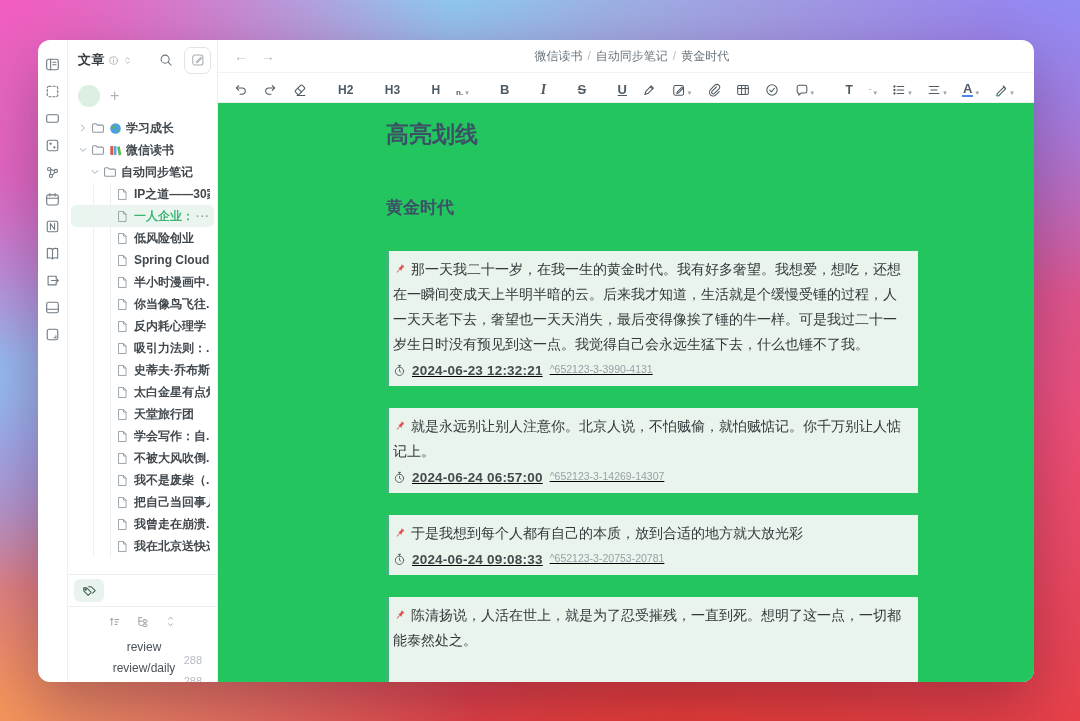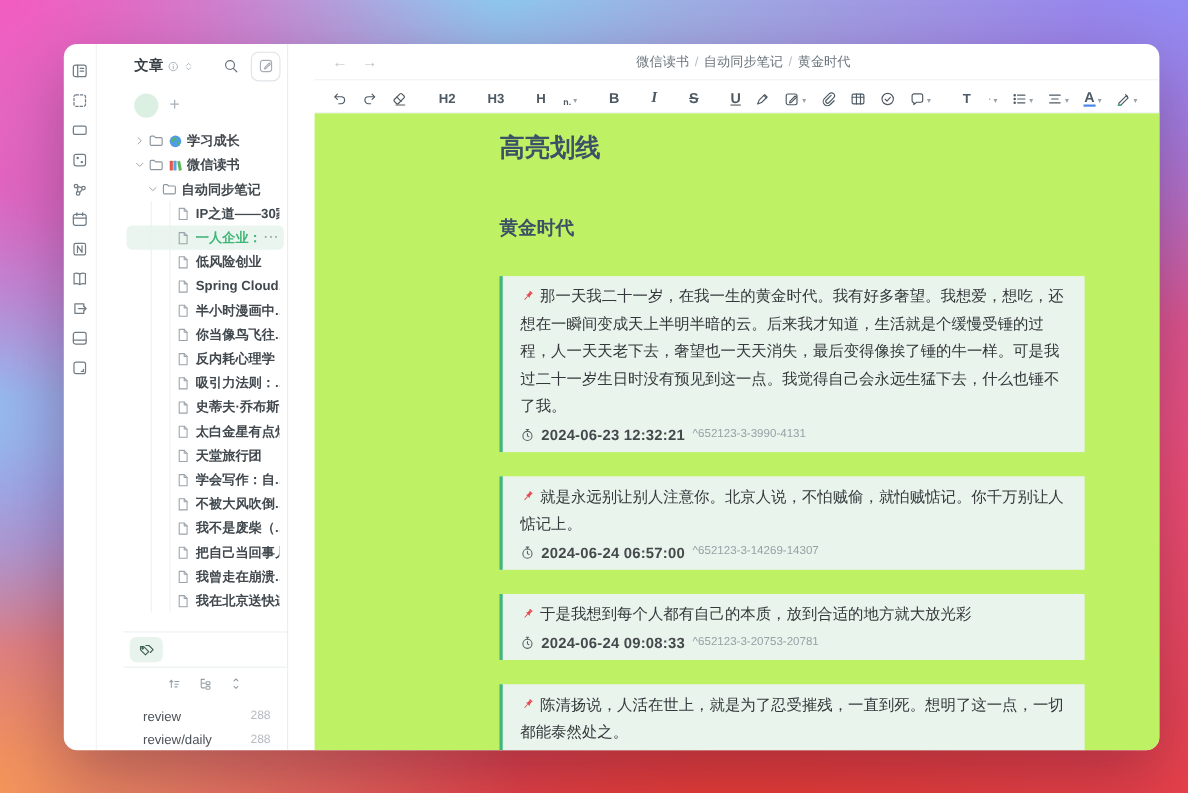--- a/index.html
+++ b/index.html
@@ -12,22 +12,22 @@
     background:
       radial-gradient(42% 50% at 0% 0%, #f25cc0 0%, rgba(242,92,192,0) 100%),
       radial-gradient(55% 42% at 38% -6%, #82d8f7 0%, rgba(130,216,247,0) 100%),
       radial-gradient(45% 45% at 100% -4%, #8d8ef6 0%, rgba(141,142,246,0) 100%),
       radial-gradient(38% 30% at -6% 52%, #8ec8f5 0%, rgba(142,200,245,0) 100%),
       radial-gradient(48% 40% at -4% 100%, #f79a56 0%, rgba(247,154,86,0) 100%),
       radial-gradient(75% 62% at 62% 108%, #ea3a2d 0%, rgba(234,58,45,0) 100%),
       radial-gradient(55% 55% at 104% 62%, #ef4f7a 0%, rgba(239,79,122,0) 100%),
       linear-gradient(160deg, #dd6cb6 0%, #b66bd0 45%, #e0445c 100%);
   }
-  .window{position:absolute;left:58px;top:40px;width:996px;height:642px;background:#fff;
-    border-radius:12px;box-shadow:0 22px 60px rgba(40,10,40,.30);display:flex;overflow:hidden;gap:24px;}
+  .window{position:absolute;left:38px;top:40px;width:996px;height:642px;background:#fff;
+    border-radius:12px;box-shadow:0 22px 60px rgba(40,10,40,.30);display:flex;overflow:hidden;}
   
   .dock{width:30px;flex:0 0 30px;border-right:1px solid #eef0f2;display:flex;flex-direction:column;
     align-items:center;padding-top:17px;gap:12px;}
   .dock .ico{width:15px;height:15px;color:#717c85;cursor:pointer;}
   
   .sidebar{width:150px;flex:0 0 150px;border-right:1px solid #e9ecee;display:flex;flex-direction:column;}
   .sb-header{height:40px;display:flex;align-items:center;padding:0 6px 0 10px;gap:3px;}
   .sb-title{font-size:13px;font-weight:700;color:#383f45;letter-spacing:.5px;}
   .sb-header .ico{color:#a6aeb5;}
   .ico{display:inline-flex;}
@@ -54,21 +54,21 @@
   .tguide{width:0;border-left:1px solid #edf0f2;height:22px;margin-left:16px;flex:0 0 1px;}
   .tguide.t2{margin-left:16px;}
   .tag-btn-row{border-top:1px solid var(--line);border-bottom:1px solid var(--line);
     padding:4px 6px;display:flex;}
   .tag-btn{width:30px;height:23px;border-radius:6px;background:#e9f3ee;display:flex;align-items:center;
     justify-content:center;color:#3f6152;cursor:pointer;}
   .sort-row{display:flex;align-items:center;justify-content:center;gap:15px;padding:8px 0 6px;}
   .sort-row .ico{width:13px;height:13px;color:#959ea6;cursor:pointer;}
   .tag-list{padding:6px 0 0;}
   .tag-row{display:flex;align-items:center;height:21px;padding:0 15px 0 18px;font-size:12px;
-    color:#4b5258;cursor:pointer;}
+    color:#4b5258;cursor:pointer;flex-direction:column;}
   .tag-count{margin-left:auto;color:#b6bcc2;font-size:11px;}
   
   .editor{flex:1;display:flex;flex-direction:column;min-width:0;}
   .nav-bar{height:33px;flex:0 0 33px;position:relative;display:flex;align-items:center;
     padding-left:16px;gap:13px;border-bottom:1px solid #f0f2f3;}
   .nav-arrow{color:#b8bfc5;font-size:14px;cursor:pointer;line-height:1;}
   .breadcrumb{position:absolute;left:50%;top:0;height:100%;display:flex;align-items:center;
     transform:translateX(-47%);font-size:12px;color:#6b757d;white-space:nowrap;}
   .breadcrumb .sep{color:#b7bfc6;margin:0 5px;}
   .breadcrumb .seg{cursor:pointer;}
@@ -78,30 +78,30 @@
   .tb .ico{width:14px;height:14px;color:#4e5a63;}
   .tb-text{font-size:12px;font-weight:600;line-height:14px;padding-left:16px;}
   .tb-b{font-size:13px;font-weight:800;}
   .tb-i{font-style:italic;font-family:"Liberation Serif","DejaVu Serif",serif;font-size:14px;font-weight:600;}
   .tb-s{text-decoration:line-through;font-size:13px;}
   .tb-u{text-decoration:underline;font-size:13px;}
   .tb-a{border-bottom:2.5px solid var(--blue);padding:0 1px 0px;font-size:13px;font-weight:700;line-height:12px;}
   .caret{font-size:7px;color:#97a1a8;margin-left:2px;line-height:9px;}
   .sub{font-size:8px;line-height:9px;}
   
-  .content{flex:1;overflow:hidden;background:#bef264;}
+  .content{flex:1;overflow:hidden;background:#22c55e;}
   .doc{width:532px;margin-left:168px;padding-top:16px;}
   .doc h1{font-size:23px;line-height:31px;color:var(--heading);font-weight:700;}
   .doc h2{font-size:17px;line-height:23px;color:var(--heading);font-weight:700;margin-top:46px;}
   .quote{margin-top:22px;background:var(--quote-bg);border-left:3px solid #42b57c;
-    padding:6px 14px 6px 16px;cursor:default;}
+    padding:6px 14px 6px 4px;cursor:default;}
   .quote.first{margin-top:32px;}
   .q-text{font-size:14px;line-height:25px;color:var(--ink);}
   .q-text .pin{width:13px;height:13px;display:inline-block;vertical-align:-2px;margin-right:5px;}
-  .q-meta{display:flex;align-items:center;margin-top:3px;height:20px;}
+  .q-meta{display:flex;align-items:center;margin-top:3px;height:20px;text-decoration:underline;}
   .q-meta .clk{width:13px;height:13px;color:#5a6268;margin-right:6px;flex:0 0 13px;}
   .q-time{font-size:13.5px;font-weight:600;color:#46494c;letter-spacing:.2px;}
   .q-ref{font-size:10.5px;color:#98a0a6;margin-left:7px;padding-bottom:2px;}
 </style>
 </head>
 <body>
 
 <div class="window">
 
   <div class="dock" id="dock">

